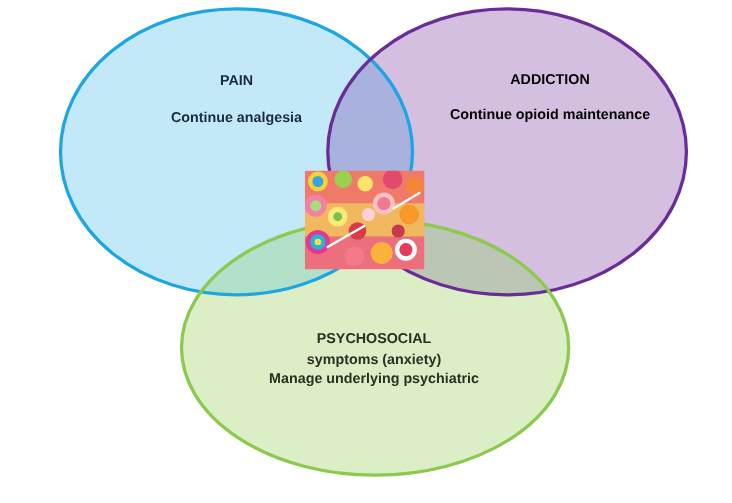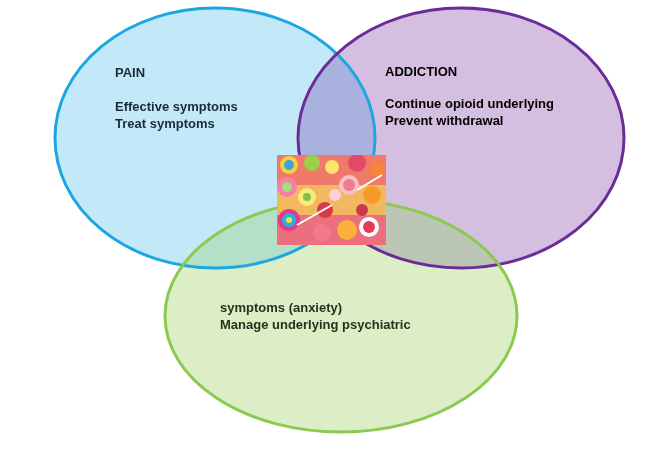--- a/index.html
+++ b/index.html
@@ -1,19 +1,19 @@
 <!DOCTYPE html>
 <html><head>
 <meta charset="utf-8">
 <style>
   html, body { margin:0; padding:0; background:#ffffff; }
   body { width:665px; height:457px; position:relative; overflow:hidden;
          font-family:"Liberation Sans", sans-serif; }
   svg.venn { position:absolute; left:0; top:0; }
-  .label { position:absolute; font-weight:bold; font-size:13px;
+  .label { position:absolute; text-align:center; font-weight:bold; font-size:13px;
            line-height:17px; color:#1b2a3a; }
   .label .title { display:block; margin-bottom:17px; }
   .label .line { display:block; }
   #pain-label { left:115px; top:64px; width:200px; }
   #addiction-label { left:385px; top:63px; width:230px; color:#000000; }
   #addiction-label .title { margin-bottom:15px; }
   #psych-label { left:220px; top:299px; width:240px; color:#253220; }
   #psych-label .title { margin-bottom:2px; }
   .candy { position:absolute; left:277px; top:155px; width:109px; height:90px; overflow:hidden; }
 </style>
@@ -39,31 +39,30 @@
   <ellipse id="o-pp" clip-path="url(#clipPain)" cx="341" cy="316" rx="176" ry="116" fill="#b2e0c8"></ellipse>
   <ellipse id="o-ap" clip-path="url(#clipAdd)" cx="341" cy="316" rx="176" ry="116" fill="#bcc6b4"></ellipse>
 
   <ellipse id="s-pain" cx="215" cy="138" rx="160" ry="130" fill="none" stroke-width="3" stroke="#1ea6e3"></ellipse>
   <ellipse id="s-add" cx="461" cy="138" rx="163" ry="130" fill="none" stroke-width="3" stroke="#6a2c96"></ellipse>
   <ellipse id="s-psy" cx="341" cy="316" rx="176" ry="116" fill="none" stroke-width="3" stroke="#8cca4f"></ellipse>
 </svg>
 
 <div class="label" id="pain-label">
   <span class="title">PAIN</span>
-  <span class="line">Effective symptoms</span>
-  <span class="line">Treat symptoms</span>
+  <span class="line">Continue analgesia</span>
 </div>
 
 <div class="label" id="addiction-label">
   <span class="title">ADDICTION</span>
-  <span class="line">Continue opioid underlying</span>
-  <span class="line">Prevent withdrawal</span>
+  <span class="line">Continue opioid maintenance</span>
 </div>
 
 <div class="label" id="psych-label">
+  <span class="title">PSYCHOSOCIAL</span>
   <span class="line">symptoms (anxiety)</span>
   <span class="line">Manage underlying psychiatric</span>
 </div>
 
 <div class="candy">
   <svg width="109" height="90" viewBox="0 0 109 90">
     <rect width="109" height="90" fill="#e8a27a"></rect>
     <rect x="0" y="0" width="109" height="30" fill="#f07a6a"></rect>
     <rect x="0" y="30" width="109" height="30" fill="#f2b860"></rect>
     <rect x="0" y="60" width="109" height="30" fill="#ec6f7d"></rect>

